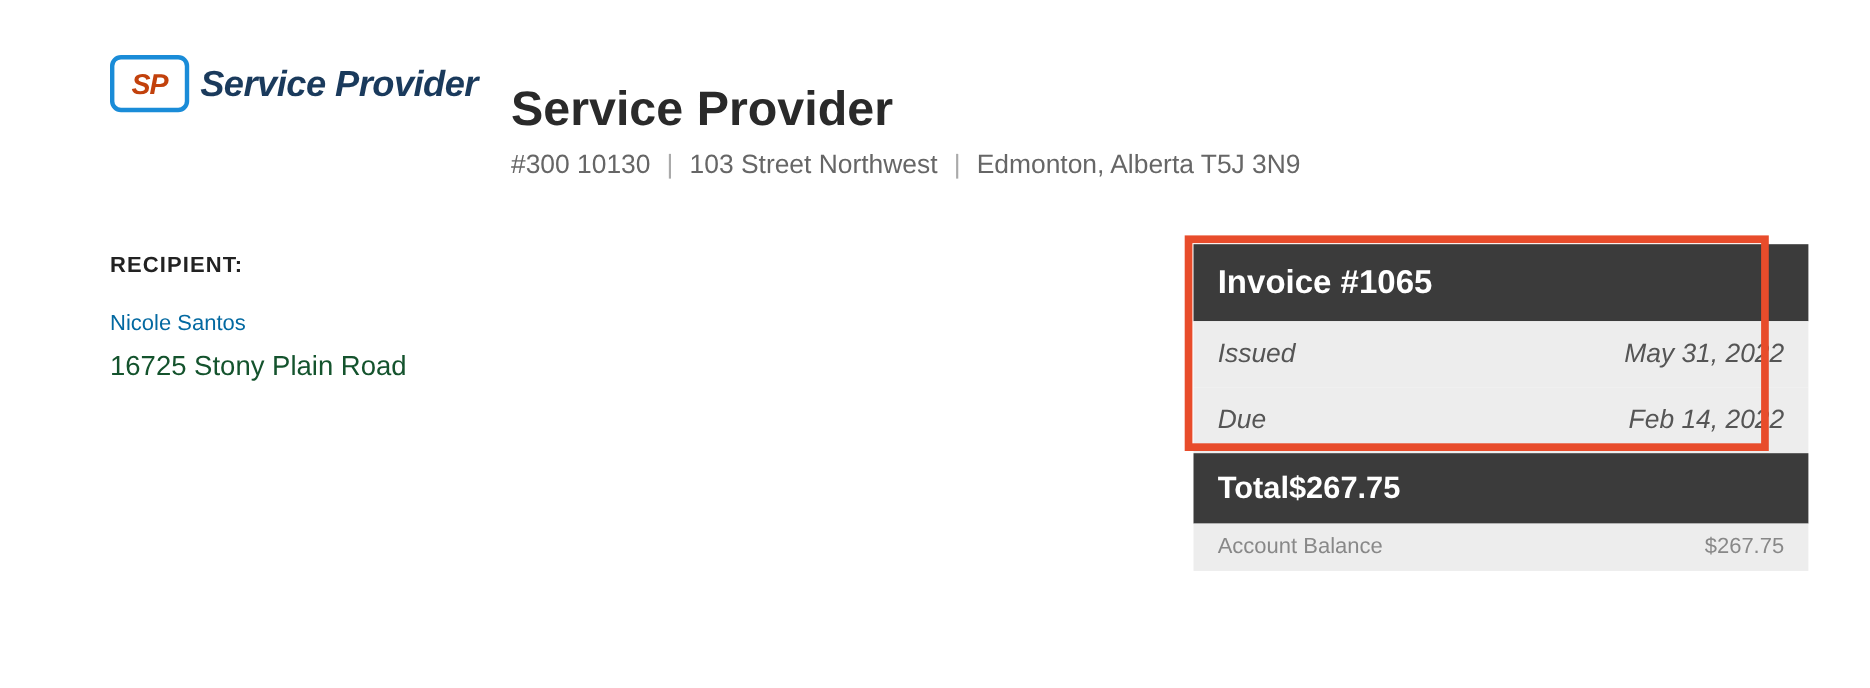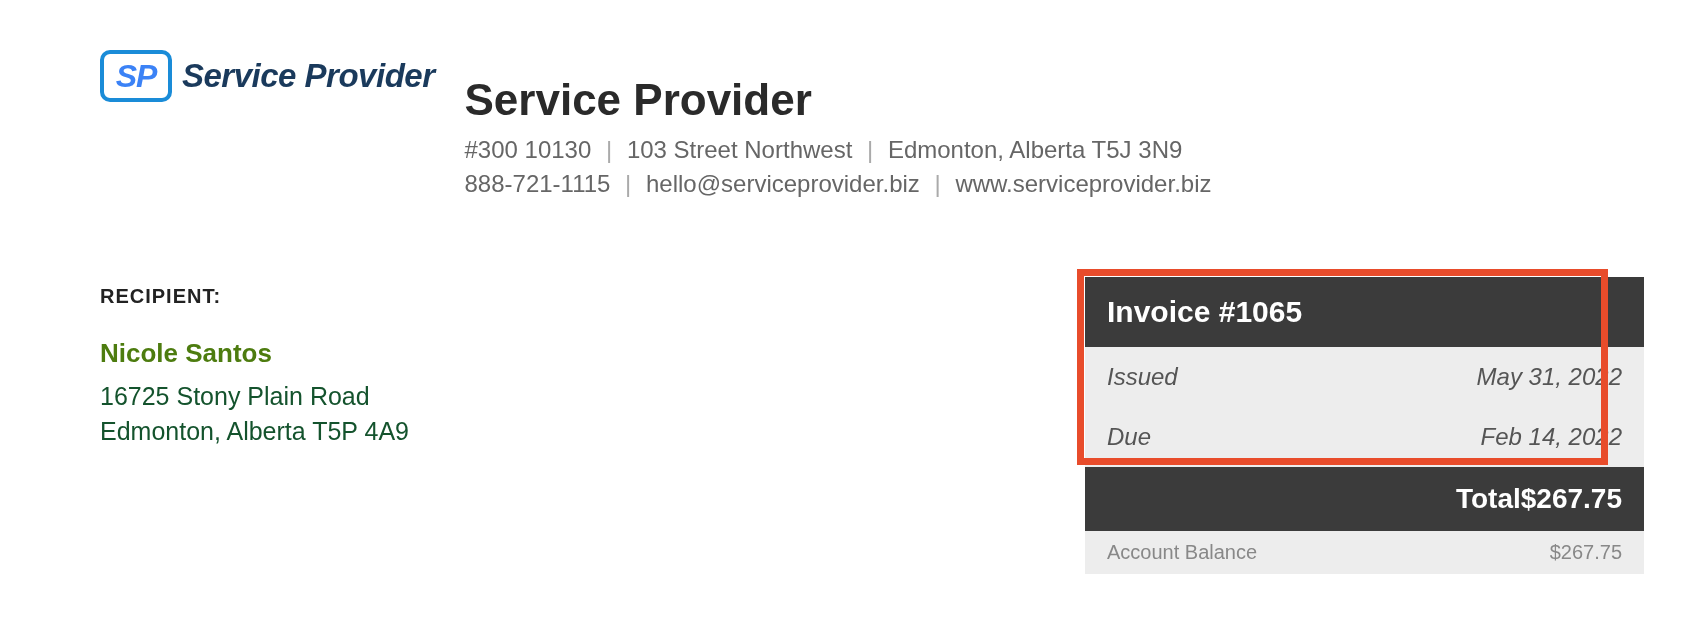--- a/index.html
+++ b/index.html
@@ -32,22 +32,22 @@
       border: 4px solid #1a8cd8;
       border-radius: 10px;
       display: flex;
       align-items: center;
       justify-content: center;
       background: #fff;
     }
     .logo-badge-text {
       font-weight: 900;
       font-style: italic;
-      font-size: 32px;
-      color: #3b82f6;
+      font-size: 26px;
+      color: #c2410c;
       letter-spacing: -1px;
     }
     .logo-name {
       font-weight: 700;
       font-style: italic;
       font-size: 33px;
       color: #1a3a5c;
       letter-spacing: -0.5px;
     }
     .company-block {
@@ -61,36 +61,36 @@
       margin-bottom: 8px;
     }
     .company-address, .company-contact {
       font-size: 24px;
       color: #666;
       line-height: 1.4;
     }
     .body-row {
       display: flex;
       justify-content: space-between;
-      margin-top: 77px;
+      margin-top: 55px;
     }
     .recipient-block {
       padding-top: 8px;
     }
     .recipient-label {
       font-size: 20px;
       font-weight: 700;
       color: #222;
       letter-spacing: 1px;
       margin-bottom: 30px;
     }
     .recipient-name {
-      font-size: 26px;
-      font-weight: 700;
-      color: #4d7c0f;
+      font-size: 20px;
+      font-weight: 400;
+      color: #0369a1;
       margin-bottom: 10px;
     }
     .recipient-address {
       font-size: 25px;
       color: #14532d;
       line-height: 1.4;
     }
     .invoice-box-wrapper {
       position: relative;
       width: 515px;
@@ -123,21 +123,21 @@
       padding: 16px 22px;
       font-size: 24px;
       color: #555;
       font-style: italic;
     }
     .invoice-row.alt {
       background: #e6e6e6;
     }
     .total-row {
       display: flex;
-      justify-content: flex-end;
+      justify-content: flex-start;
       align-items: center;
       background: #3b3b3b;
       color: #fff;
       padding: 16px 22px;
       font-size: 28px;
       font-weight: 700;
     }
     .balance-row {
       display: flex;
       justify-content: space-between;
@@ -167,38 +167,30 @@
 
     <div class="company-block">
       <div class="company-name">Service Provider</div>
       <div class="company-address">
         <span>#300 10130</span>
         <span class="sep">|</span>
         <span>103 Street Northwest</span>
         <span class="sep">|</span>
         <span>Edmonton, Alberta T5J 3N9</span>
       </div>
-      <div class="company-contact">
-        <span>888-721-1115</span>
-        <span class="sep">|</span>
-        <span>hello@serviceprovider.biz</span>
-        <span class="sep">|</span>
-        <span>www.serviceprovider.biz</span>
-      </div>
     </div>
   </div>
 
   <div class="body-row">
 
     <div class="recipient-block">
       <div class="recipient-label">RECIPIENT:</div>
       <div class="recipient-name">Nicole Santos</div>
       <div class="recipient-address">
         <div>16725 Stony Plain Road</div>
-        <div>Edmonton, Alberta T5P 4A9</div>
       </div>
     </div>
 
     <div class="invoice-box-wrapper">
       <div class="highlight-box"></div>
       <div class="invoice-box">
         <div class="invoice-header">Invoice #1065</div>
         <div class="invoice-row">
           <span>Issued</span>
           <span>May 31, 2022</span>

